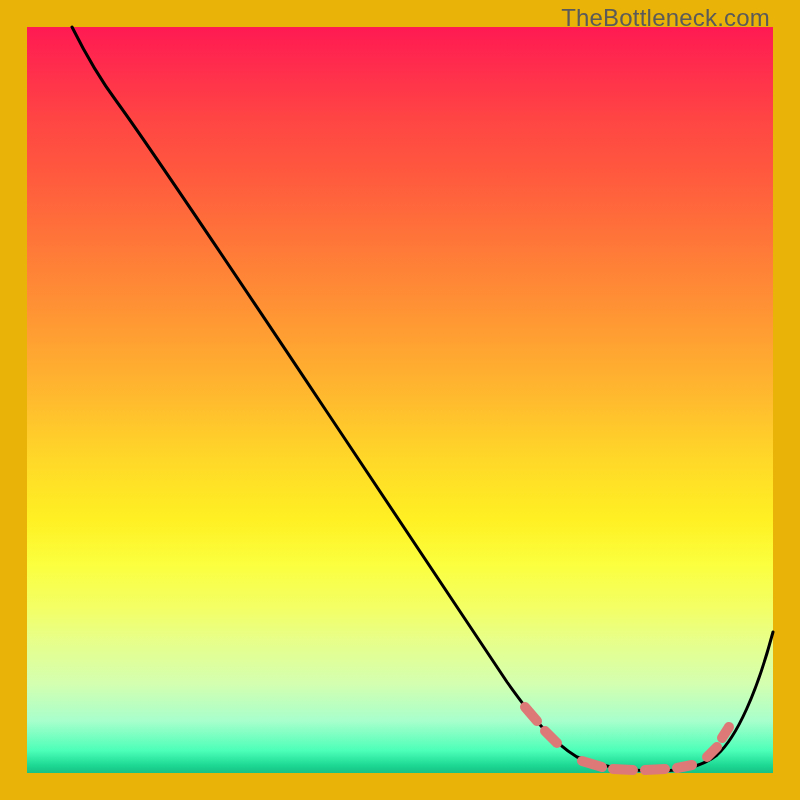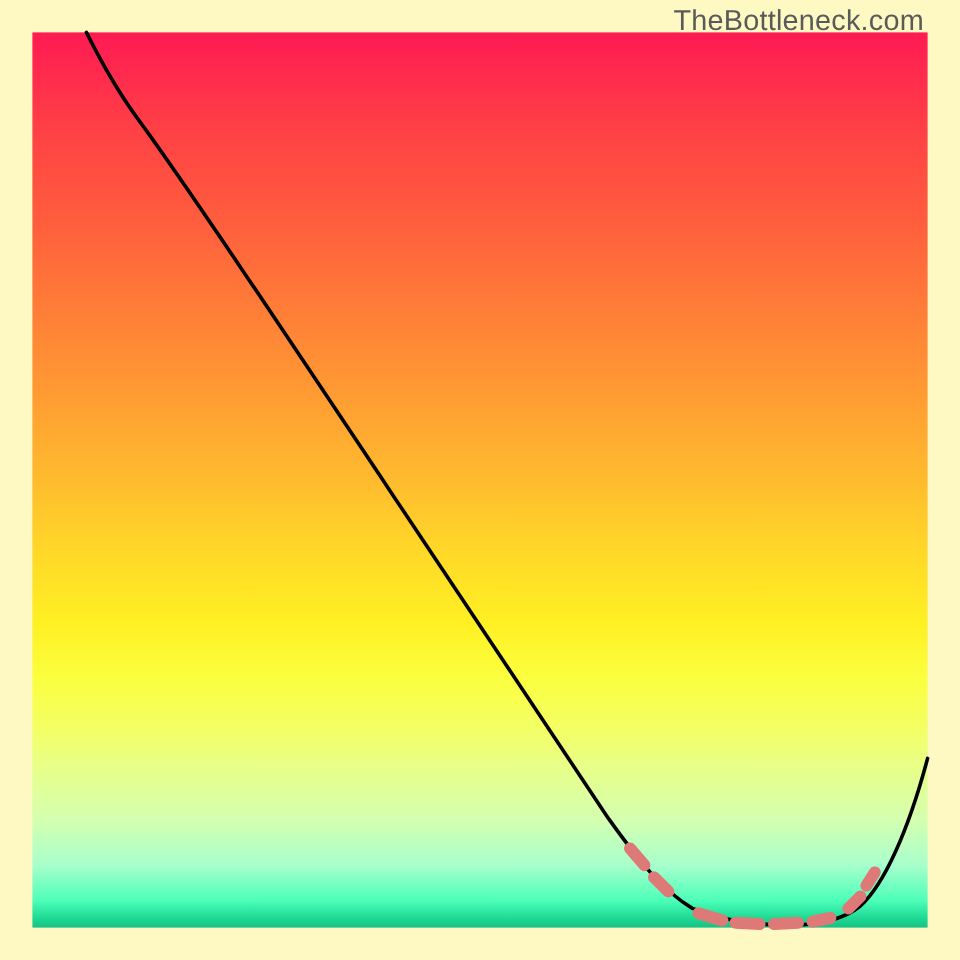--- a/index.html
+++ b/index.html
@@ -10,21 +10,21 @@
     background: #000;
     overflow: hidden;
     font-family: Arial, Helvetica, sans-serif;
   }
   .frame {
     position: absolute;
     left: 0;
     top: 0;
     width: 800px;
     height: 800px;
-    background: #fef9c3;
+    background: #eab308;
   }
   .plot {
     position: absolute;
     left: 27px;
     top: 27px;
     width: 746px;
     height: 746px;
     
     background: linear-gradient(to bottom,
       #ff1a52 0%,

